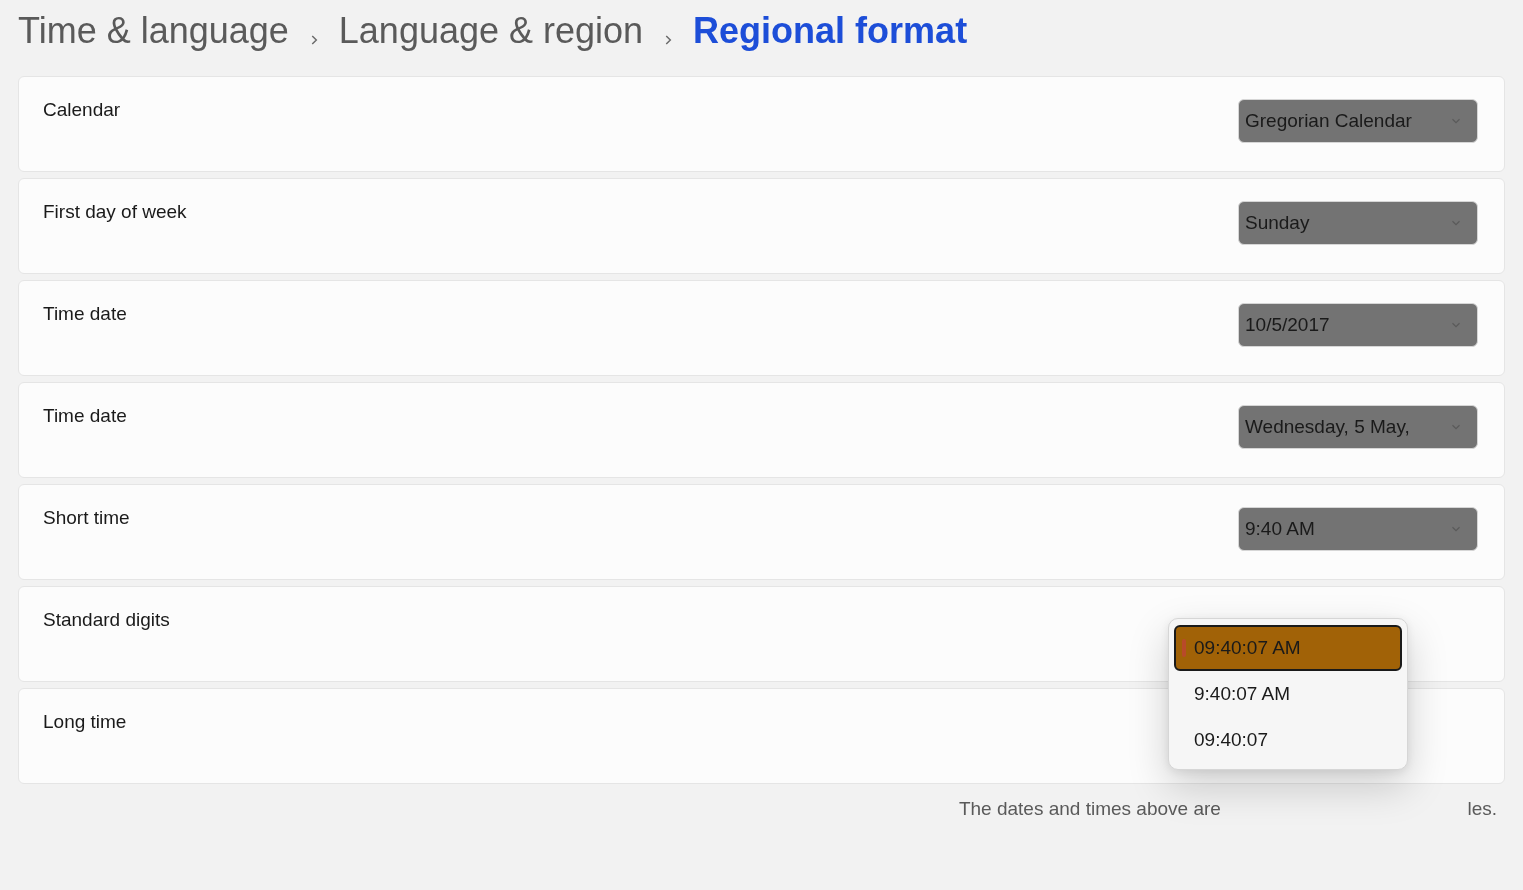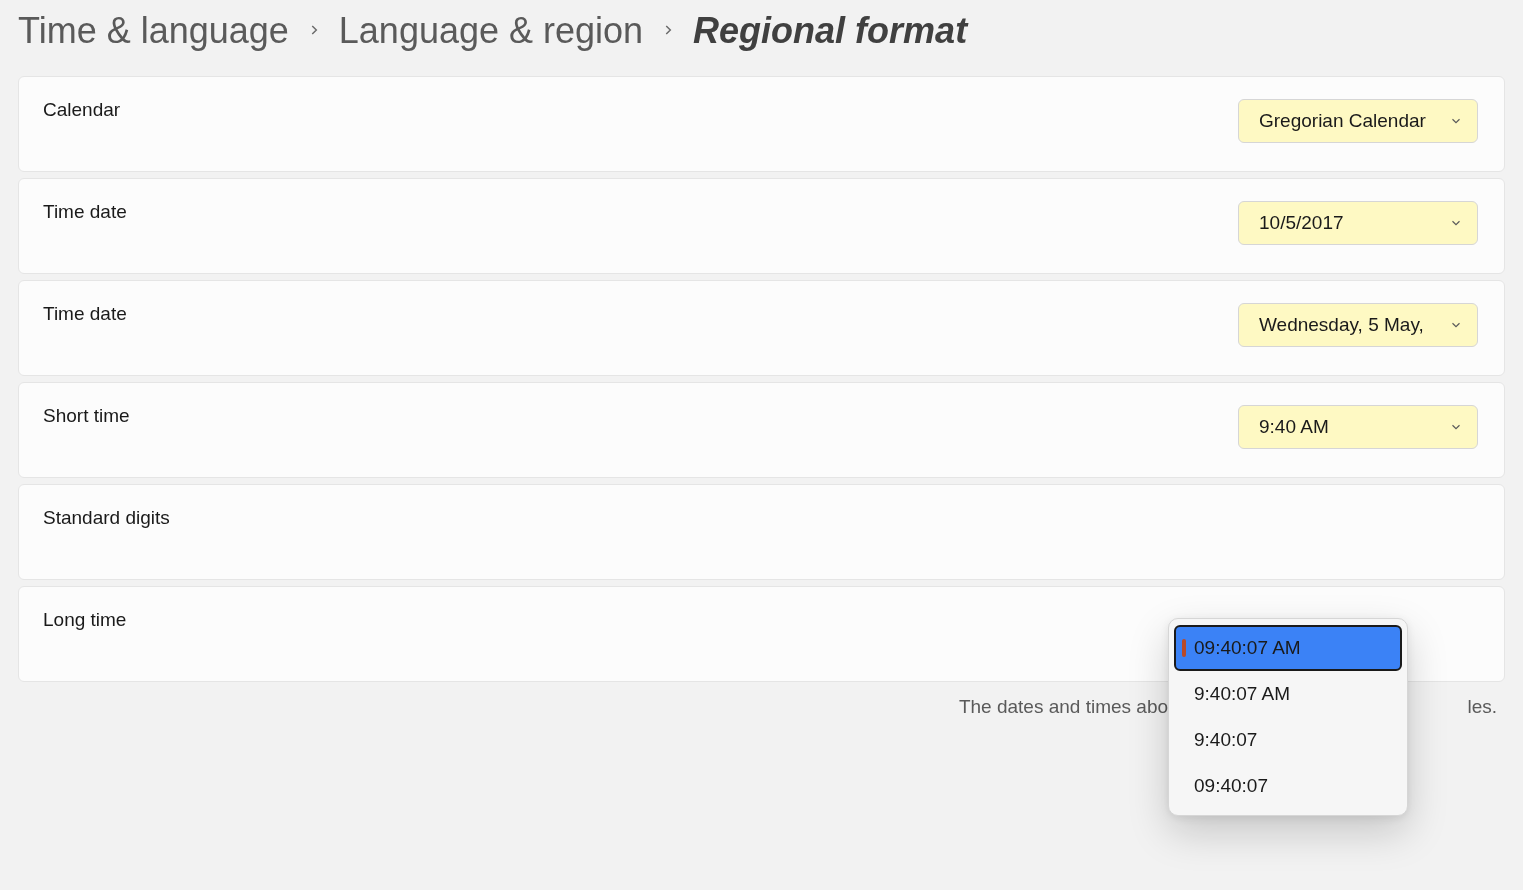--- a/index.html
+++ b/index.html
@@ -7,33 +7,32 @@
     font-family: "Segoe UI", -apple-system, BlinkMacSystemFont, sans-serif;
     background: #f2f2f2;
     color: #1a1a1a;
     width: 1523px;
     height: 890px;
     overflow: hidden;
     position: relative;
   }
   .breadcrumb {
     display: flex;
-    align-items: flex-start;
+    align-items: flex-end;
     gap: 18px;
     padding: 10px 18px 24px 18px;
     font-size: 36px;
     font-weight: 400;
     color: #5a5a5a;
   }
   .breadcrumb .crumb { cursor: pointer; }
   .breadcrumb .crumb.current {
     font-weight: 600;
-    color: #404040;
+    color: #1d4ed8;
     cursor: default;
-    font-style: italic;
   }
   .breadcrumb .sep {
     font-size: 28px;
     color: #6a6a6a;
     position: relative;
     top: 2px;
   }
   .rows { padding: 0 18px; }
   .row {
     background: #fcfcfc;
@@ -46,27 +45,27 @@
     padding: 22px 26px 22px 24px;
     min-height: 96px;
   }
   .row-label {
     font-size: 19px;
     color: #1a1a1a;
   }
   .dropdown {
     min-width: 240px;
     height: 44px;
-    background: #fef9c3;
+    background: #737373;
     border: 1px solid #d6d6d6;
     border-radius: 6px;
     display: flex;
     align-items: center;
     justify-content: space-between;
-    padding: 0 14px 0 20px;
+    padding: 0 14px 0 6px;
     font-size: 19px;
     color: #1a1a1a;
     cursor: pointer;
     position: relative;
   }
   .dropdown .chev {
     width: 14px;
     height: 14px;
     display: flex;
     align-items: center;
@@ -92,21 +91,21 @@
   }
   .popup-item {
     padding: 12px 14px 12px 20px;
     font-size: 19px;
     color: #1a1a1a;
     border-radius: 6px;
     cursor: pointer;
     position: relative;
   }
   .popup-item.selected {
-    background: #3b82f6;
+    background: #a16207;
     border: 2px solid #1a1a1a;
     padding: 10px 12px 10px 18px;
   }
   .popup-item.selected::before {
     content: "";
     position: absolute;
     left: 6px;
     top: 50%;
     transform: translateY(-50%);
     width: 4px;
@@ -143,20 +142,31 @@
     <div class="dropdown">
       <span>Gregorian Calendar</span>
       <span class="chev">
         <svg width="14" height="14" viewBox="0 0 24 24" fill="none" stroke="#5a5a5a" stroke-width="2">
             <polyline points="6 9 12 15 18 9"></polyline>
           </svg>
       </span>
     </div>
   </div>
 
+  <div class="row">
+    <span class="row-label">First day of week</span>
+    <div class="dropdown">
+      <span>Sunday</span>
+      <span class="chev">
+        <svg width="14" height="14" viewBox="0 0 24 24" fill="none" stroke="#5a5a5a" stroke-width="2">
+            <polyline points="6 9 12 15 18 9"></polyline>
+          </svg>
+      </span>
+    </div>
+  </div>
 
   <div class="row">
     <span class="row-label">Time date</span>
     <div class="dropdown">
       <span>10/5/2017</span>
       <span class="chev">
         <svg width="14" height="14" viewBox="0 0 24 24" fill="none" stroke="#5a5a5a" stroke-width="2">
             <polyline points="6 9 12 15 18 9"></polyline>
           </svg>
       </span>
@@ -215,15 +225,14 @@
 
 <div class="footer-text">
   <span>The dates and times above are</span>
   <span style="display:inline-block;width:236px"></span>
   <span>les.</span>
 </div>
 
 <div class="popup" style="left:1168px; top:618px;">
   <div class="popup-item selected">09:40:07 AM</div>
   <div class="popup-item">9:40:07 AM</div>
-  <div class="popup-item">9:40:07</div>
   <div class="popup-item">09:40:07</div>
 </div>
 
 </body></html>

